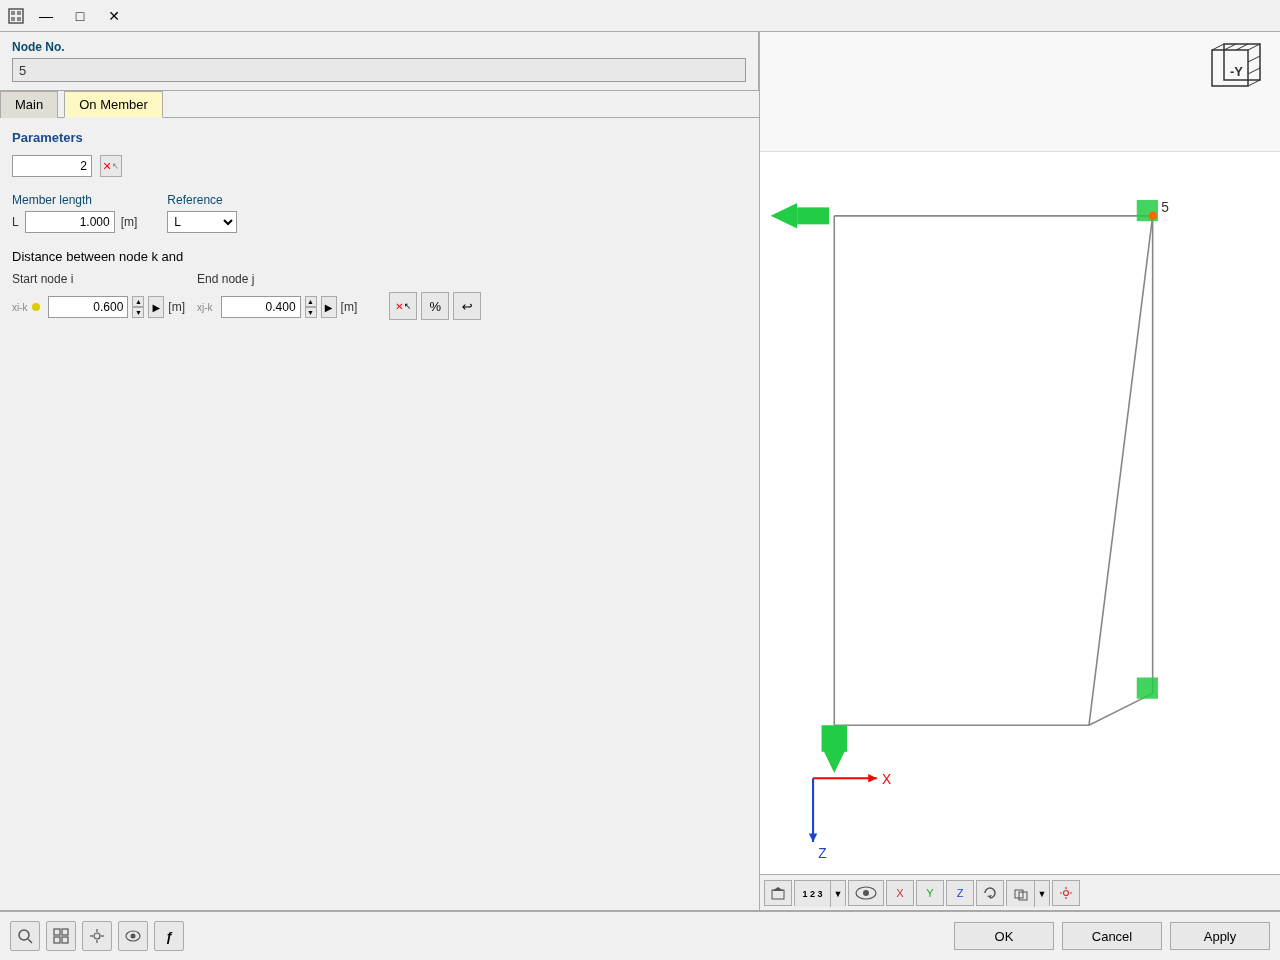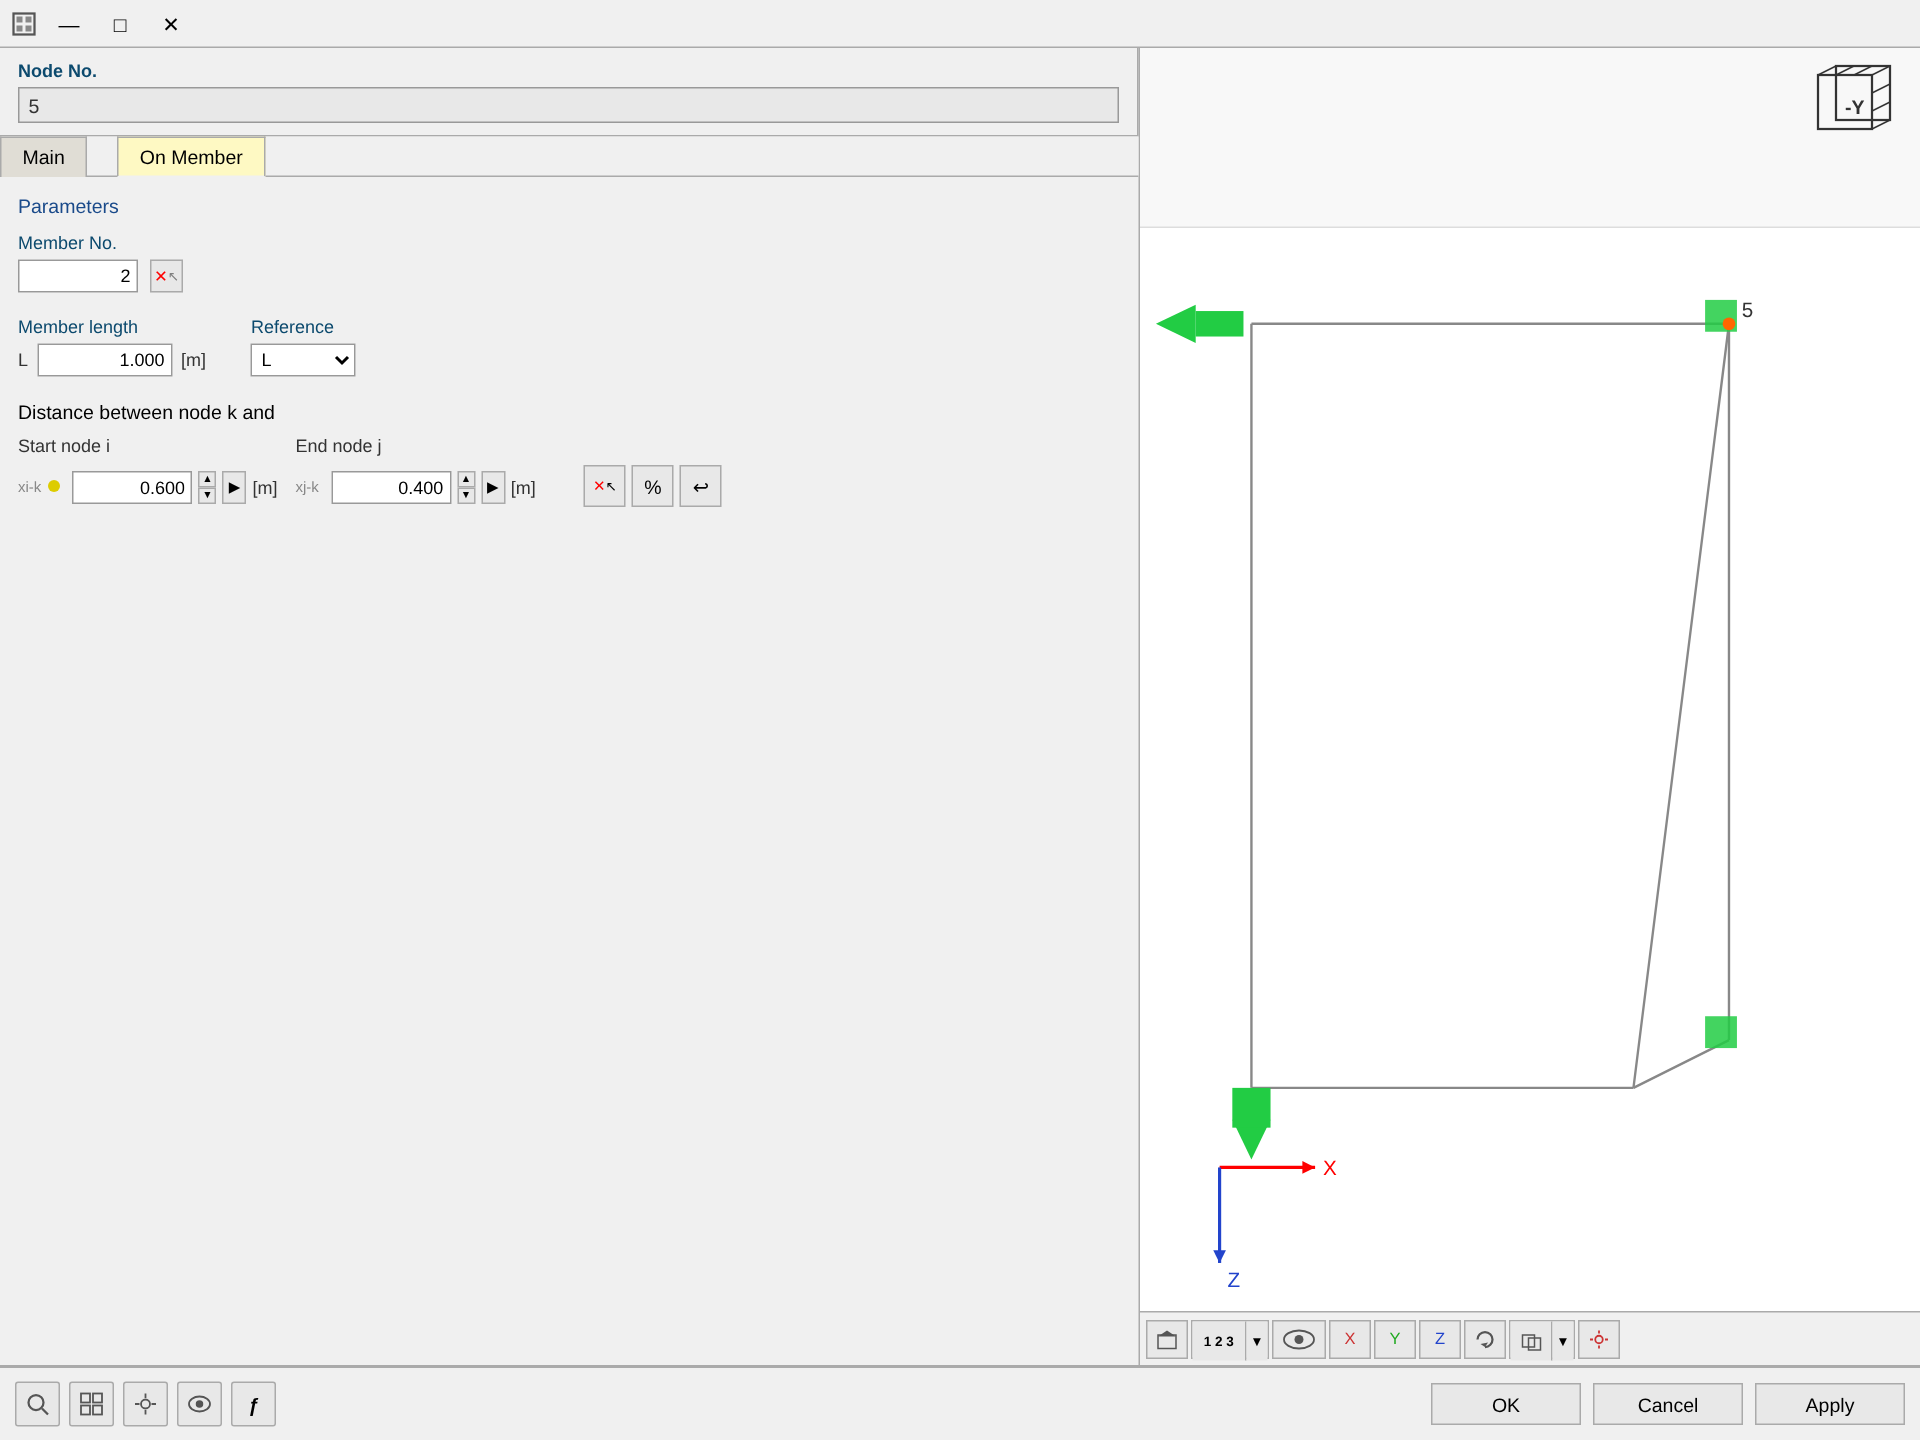--- a/index.html
+++ b/index.html
@@ -82,39 +82,39 @@
       display: flex;
       border-bottom: 1px solid #aaa;
       background: #f0f0f0;
     }
     .tab {
       padding: 5px 14px;
       border: 1px solid #aaa;
       border-bottom: none;
       background: #e0ddd5;
       cursor: pointer;
-      margin-right: 20px;
+      margin-right: 6px;
       margin-bottom: -1px;
       font-size: 12px;
     }
     .tab.active {
       background: #fef9c3;
       border-bottom: 1px solid #f0f0f0;
       font-weight: normal;
     }
 
     
     .content-area {
       flex: 1;
       padding: 12px;
       overflow-y: auto;
     }
 
     .section-title {
-      font-weight: normal;
+      font-weight: bold;
       color: #1a4a8a;
       margin-bottom: 10px;
       font-size: 13px;
     }
 
     .form-row {
       display: flex;
       align-items: center;
       margin-bottom: 12px;
       gap: 8px;
@@ -363,21 +363,20 @@
         </div>
         <div class="tab active">
           <span>On Member</span>
         </div>
       </div>
 
       <div class="content-area">
         <div class="section-title">Parameters</div>
 
         <div style="margin-bottom:16px;">
-          <div class="field-label" style="font-weight:normal; margin-bottom:4px;">Member No.</div>
           <div class="form-row" style="margin-bottom:0;">
             <input class="number-input" type="text" value="2" style="width: 80px;">
             <button class="clear-btn">
               <span style="color:red; font-size:11px;">✕</span>
               <span style="color:gray; font-size:9px;">↖</span>
             </button>
           </div>
         </div>
 
         <div style="display:flex; gap:30px; margin-bottom:16px; align-items:flex-start;">

